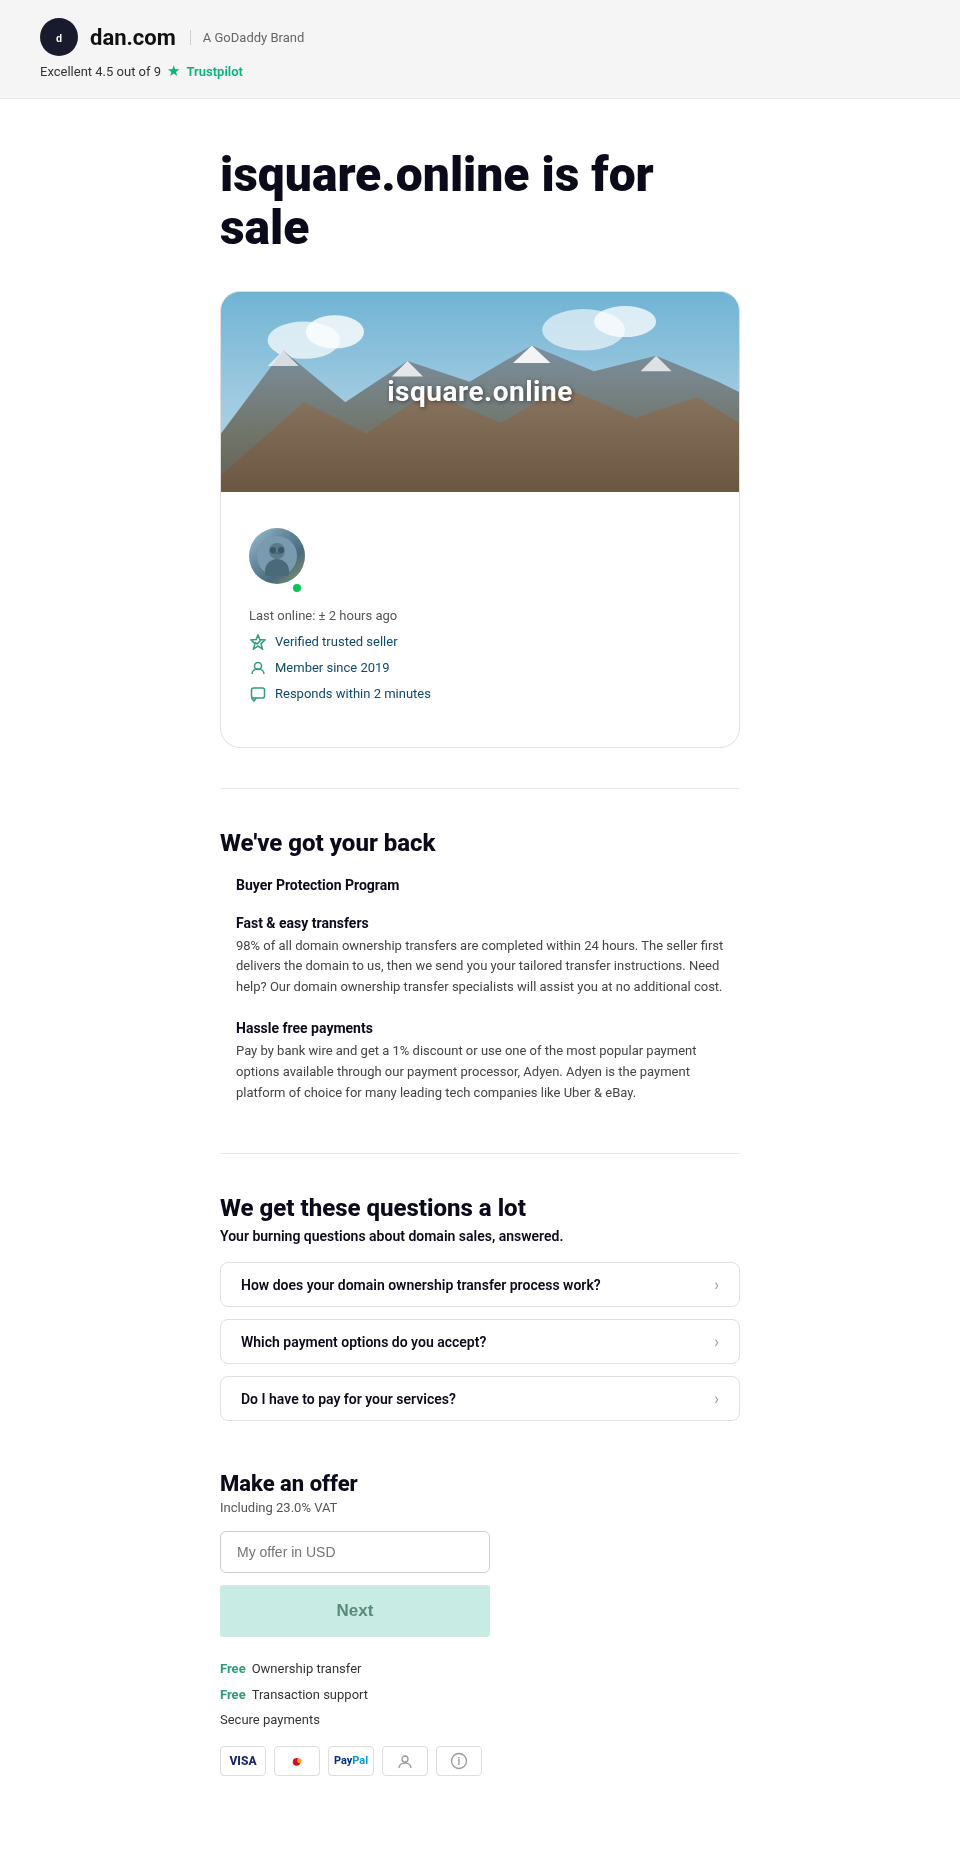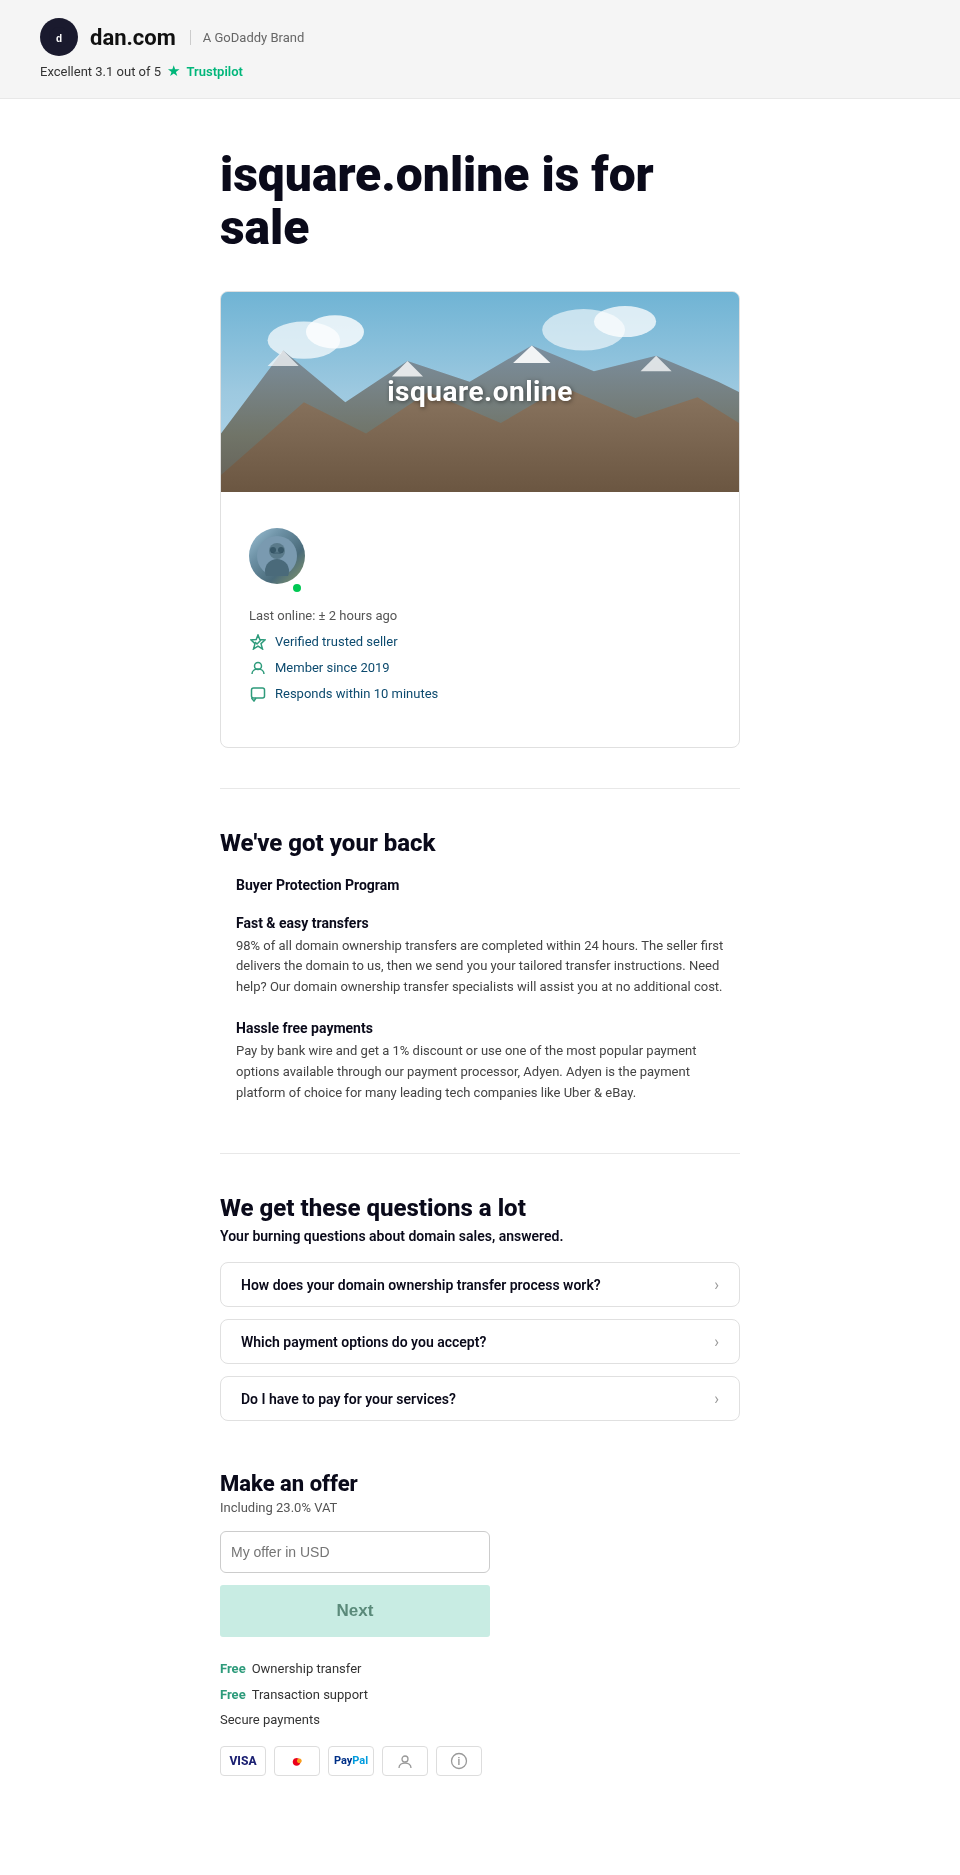--- a/index.html
+++ b/index.html
@@ -77,21 +77,21 @@
       font-size: 48px;
       font-weight: 900;
       color: #0a0a1a;
       margin-bottom: 36px;
       line-height: 1.1;
     }
 
     
     .domain-card {
       border: 1px solid #e0e0e0;
-      border-radius: 8px;
+      border-radius: 20px;
       overflow: hidden;
       margin-bottom: 40px;
     }
     .domain-image {
       width: 100%;
       height: 200px;
       background: linear-gradient(180deg, #87ceeb 0%, #b0d4e8 30%, #8b9dc3 50%, #6b7fa3 60%, #5a6e8f 70%, #4a5e7f 80%, #3d5170 90%, #7a6a5a 100%);
       position: relative;
       display: flex;
       align-items: center;
@@ -233,21 +233,21 @@
       color: #0a0a1a;
       margin-bottom: 4px;
     }
     .offer-vat {
       font-size: 13px;
       color: #555;
       margin-bottom: 16px;
     }
     .offer-input {
       width: 100%;
-      padding: 12px 10px;
+      padding: 12px 16px;
       border: 1px solid #ccc;
       border-radius: 6px;
       font-size: 14px;
       color: #999;
       margin-bottom: 12px;
       outline: none;
     }
     .offer-next-btn {
       width: 100%;
       padding: 16px;
@@ -322,21 +322,21 @@
     <div class="logo-icon">
       <svg width="22" height="22" viewBox="0 0 22 22" fill="none">
         <circle cx="11" cy="11" r="10" fill="#1a1a2e"></circle>
         <text x="11" y="15.5" text-anchor="middle" fill="white" font-size="10" font-weight="bold" font-family="sans-serif">d</text>
       </svg>
     </div>
     <span class="logo-text">dan.com</span>
     <span class="godaddy-brand">A GoDaddy Brand</span>
   </div>
   <div class="trustpilot-row">
-    <span>Excellent 3.1 out of 5</span>
+    <span>Excellent 4.5 out of 9</span>
     <span class="trustpilot-star">★</span>
     <span class="trustpilot-logo">Trustpilot</span>
   </div>
 </header>
 
 <main class="main">
 
   <h1 class="page-title">isquare.online is for sale</h1>
 
   <div class="domain-card">
@@ -416,21 +416,21 @@
         <span>Member since 2019</span>
       </div>
 
       <div class="seller-meta-row">
         <span class="seller-meta-icon">
           <svg width="16" height="16" viewBox="0 0 16 16" fill="none">
             <rect x="1.5" y="2" width="13" height="10" rx="2" stroke="#2e9b7b" stroke-width="1.5"></rect>
             <polyline points="1.5,12 4,15 6,12" stroke="#2e9b7b" stroke-width="1.5" fill="none"></polyline>
           </svg>
         </span>
-        <span>Responds within 10 minutes</span>
+        <span>Responds within 2 minutes</span>
       </div>
     </div>
   </div>
 
   <hr class="divider">
 
   <section class="section">
     <h2 class="section-title">We've got your back</h2>
 
     <div class="benefit-item">

